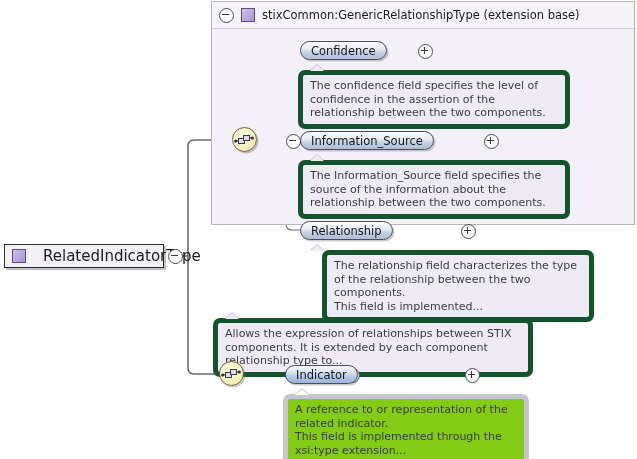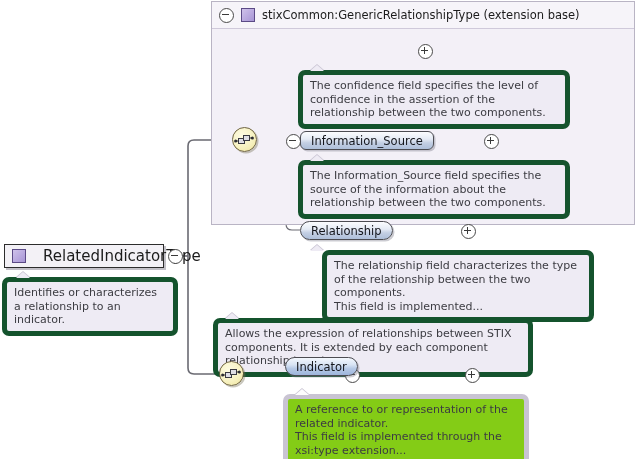--- a/index.html
+++ b/index.html
@@ -144,49 +144,47 @@
   </div>
 
   
   <div class="abs rootbox">
     <span class="typeicon"></span>
     <span class="rootbox-label">RelatedIndicatorType</span>
   </div>
   <span class="abs toggle" style="left:168px;top:249px;"></span>
 
   
-  <div class="abs" style="left:2px;top:277px;width:176px;">
-    <div class="nub-tri" style="left:14px;top:-6px;border-bottom:6px solid #c9c4d3;"></div>
-    <div class="nub-tri" style="left:14px;top:-5px;border-bottom:6px solid #eeebf4;z-index:2;"></div>
-    <div class="note" style="width:176px;">Identifies or characterizes a relationship to an indicator.</div>
-  </div>
 
   
   <div class="abs compositor" style="left:232px;top:127px;">
     <svg width="23" height="23" viewBox="0 0 23 23">
       <rect x="5.5" y="10.5" width="6" height="5" fill="#dedee4" stroke="#3a3a42" stroke-width="1"></rect>
       <rect x="10.5" y="7.5" width="6" height="5" fill="#dedee4" stroke="#3a3a42" stroke-width="1"></rect>
       <path d="M3,13 L5.5,13 M16.5,10 L19,10" stroke="#2a2a30" stroke-width="1.2"></path>
       <circle cx="2.6" cy="13" r="1.5" fill="#2a2a30"></circle>
       <circle cx="19.4" cy="10" r="1.5" fill="#2a2a30"></circle>
     </svg>
   </div>
   <span class="abs toggle" style="left:267px;top:134px;"></span>
 
   
   
+  <div class="abs pill" style="left:300px;top:41px;">
+    <span>Confidence</span>
+  </div>
   <span class="abs toggle plus" style="left:381px;top:44px;"></span>
   <div class="abs" style="left:298px;top:70px;">
     <div class="nub-tri" style="left:12px;top:-6px;border-bottom:6px solid #c9c4d3;"></div>
     <div class="nub-tri" style="left:12px;top:-5px;border-bottom:6px solid #eeebf4;z-index:2;"></div>
     <div class="note" style="width:272px;">The confidence field specifies the level of confidence in the assertion of the relationship between the two components.</div>
   </div>
 
   
-  <div class="abs pill" style="left:300px;top:131px;border-radius:6px;">
+  <div class="abs pill" style="left:300px;top:131px;">
     <span>Information_Source</span>
   </div>
   <span class="abs toggle plus" style="left:428px;top:134px;"></span>
   <div class="abs pill" style="left:300px;top:221px;">
     <span>Relationship</span>
   </div>
 
   
   <div class="abs" style="left:298px;top:160px;">
     <div class="nub-tri" style="left:12px;top:-6px;border-bottom:6px solid #c9c4d3;"></div>
@@ -214,21 +212,21 @@
       <rect x="5.5" y="10.5" width="6" height="5" fill="#dedee4" stroke="#3a3a42" stroke-width="1"></rect>
       <rect x="10.5" y="7.5" width="6" height="5" fill="#dedee4" stroke="#3a3a42" stroke-width="1"></rect>
       <path d="M3,13 L5.5,13 M16.5,10 L19,10" stroke="#2a2a30" stroke-width="1.2"></path>
       <circle cx="2.6" cy="13" r="1.5" fill="#2a2a30"></circle>
       <circle cx="19.4" cy="10" r="1.5" fill="#2a2a30"></circle>
     </svg>
   </div>
   <span class="abs toggle" style="left:252px;top:368px;"></span>
 
   
-  <div class="abs pill blue" style="left:285px;top:357px;text-align:center;">
+  <div class="abs pill blue" style="left:285px;top:365px;text-align:center;">
     <span>Indicator</span>
   </div>
   <span class="abs toggle plus" style="left:354px;top:368px;"></span>
   <div class="abs" style="left:283px;top:394px;">
     <div class="nub-tri" style="left:12px;top:-6px;border-bottom:6px solid #c9c4d3;"></div>
     <div class="nub-tri" style="left:12px;top:-5px;border-bottom:6px solid #fdfdfd;z-index:2;"></div>
     <div class="note white" style="width:246px;white-space:pre-line;">A reference to or representation of the related indicator.
 This field is implemented through the xsi:type extension...</div>
   </div>
 

